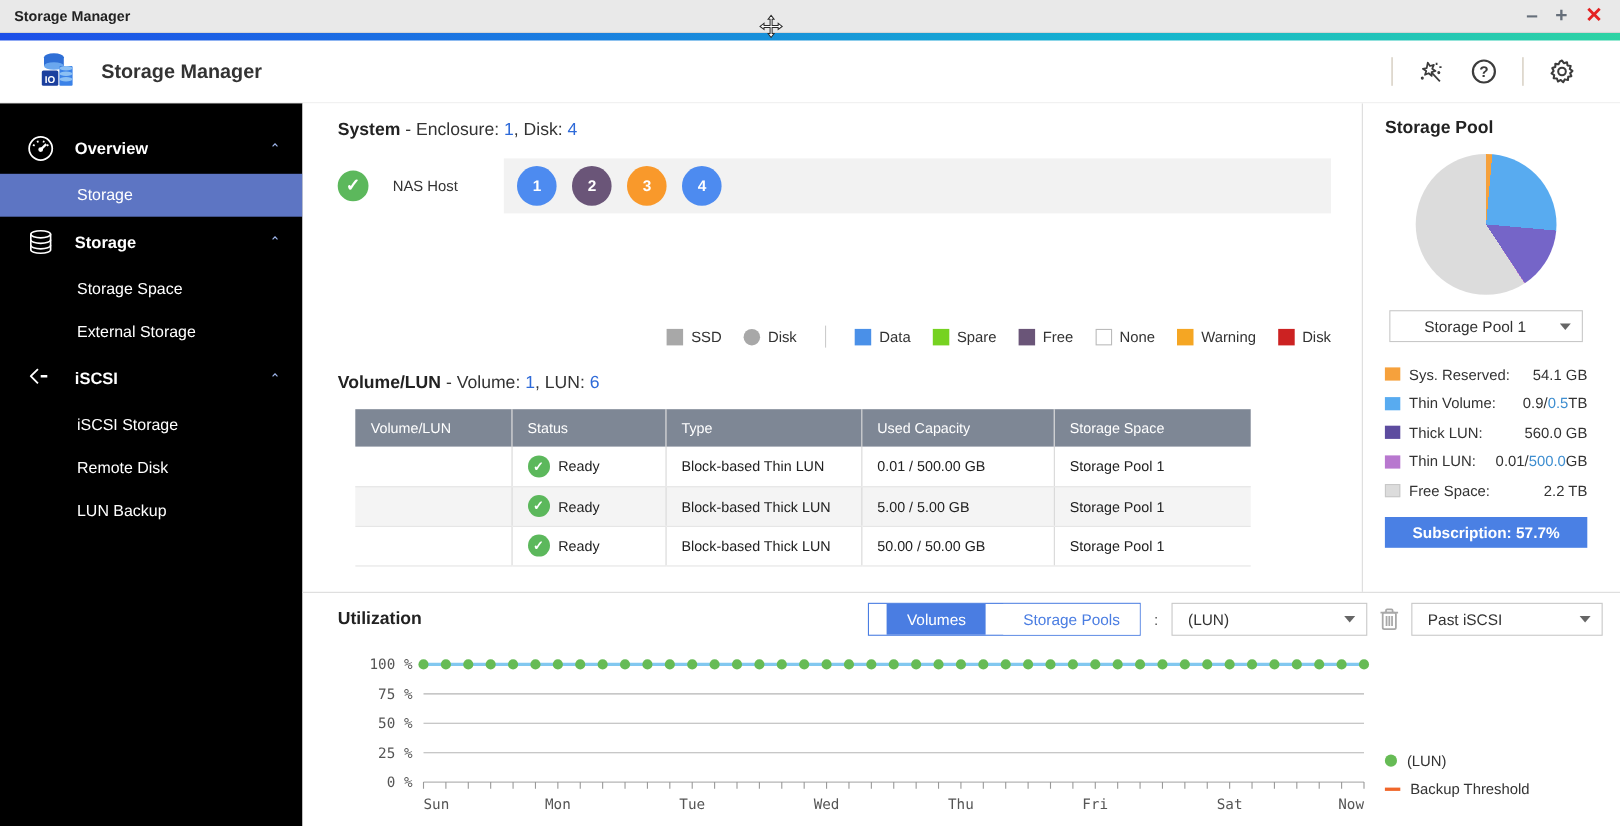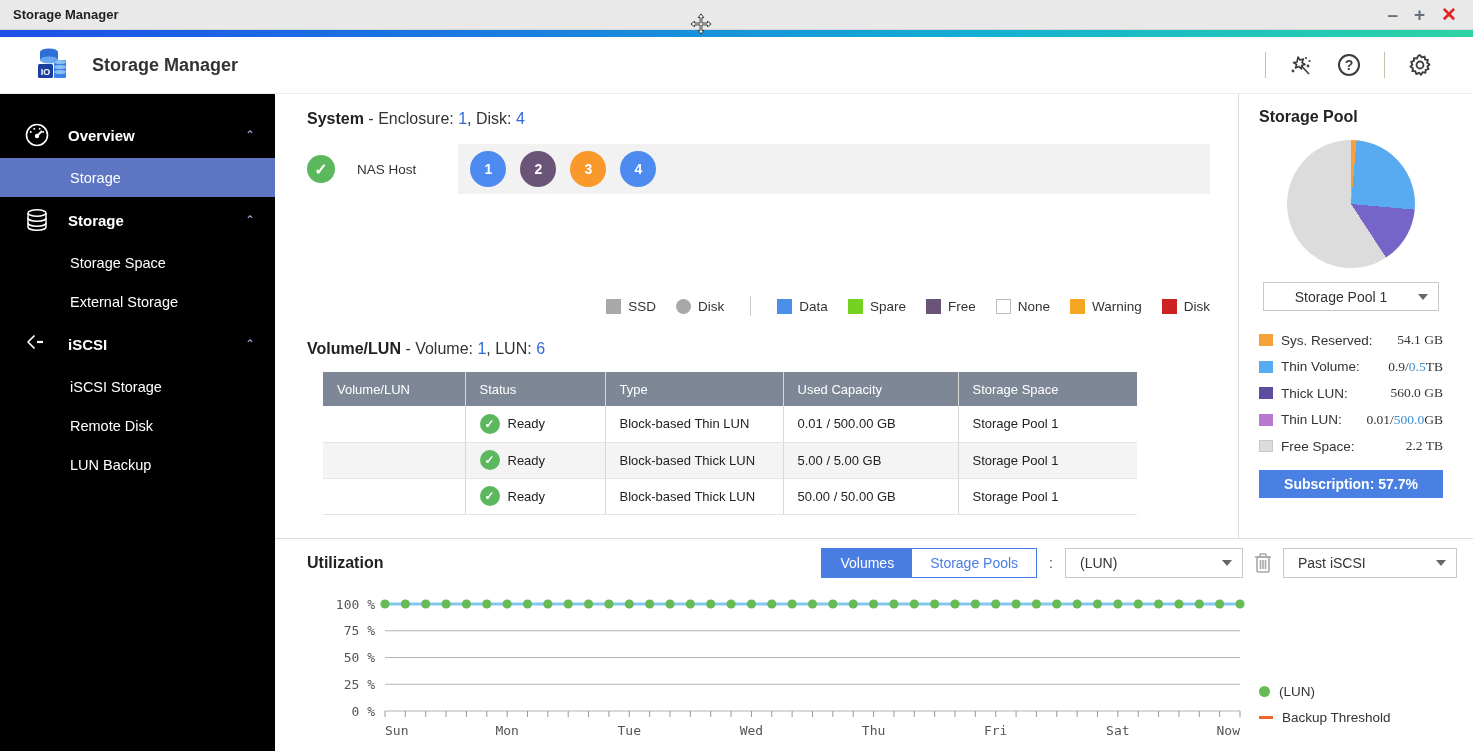--- a/index.html
+++ b/index.html
@@ -70,31 +70,31 @@
 
   
   .pool-title { font-size:16px; font-weight:bold; color:#222; }
   .pie { width:128px; height:128px; border-radius:50%; margin:14px auto 0 auto; }
   .pool-select { margin:14px auto 0 auto; width:176px; height:29px; border:1px solid #c8c8c8; background:#fff; display:flex; align-items:center; font-size:14px; color:#333; padding:0 10px 0 0; cursor:pointer; }
   .pool-select span.val { flex:1; text-align:center; }
   .caret { width:0; height:0; border-left:5px solid transparent; border-right:5px solid transparent; border-top:6px solid #666; }
   .pool-legend { margin-top:16px; }
   .pool-leg-row { display:flex; align-items:center; height:26.5px; font-size:13.5px; color:#333; }
   .pool-swatch { width:14px; height:12px; margin-right:8px; flex-shrink:0; }
-  .pool-val { margin-left:auto;font-family:Liberation Serif, serif; }
+  .pool-val { margin-left:auto; }
   .val-blue { color:#3e8ed0; }
   .subscription-btn { margin-top:10px; height:28px; background:#4a80e4; color:#fff; font-size:14px; font-weight:bold; display:flex; align-items:center; justify-content:center; cursor:pointer; }
 
   
   .utilsection { border-top:1px solid #dcdcdc; flex:1; padding:9px 16px 0 32px; }
   .util-header { display:flex; align-items:center; }
   .util-title { font-size:16px; font-weight:bold; color:#222; }
   .util-controls { margin-left:auto; display:flex; align-items:center; gap:10px; }
   .toggle { display:flex; border:1px solid #4a7de2; height:30px; }
-  .toggle-btn { padding:0 18px; display:flex; align-items:center; font-size:14px; cursor:pointer; }
+  .toggle-btn { padding:0 18px; display:flex; align-items:center; font-size:14px; cursor:pointer;margin-left:16px; }
   .toggle-btn.on { background:#4a7de2; color:#fff; }
   .toggle-btn.off { background:#fff; color:#4a7de2; }
   .colon-sep { font-size:14px; color:#555; margin:0 2px; }
   .util-select { height:30px; border:1px solid #c8c8c8; background:#fff; display:flex; align-items:center; font-size:14px; color:#333; padding:0 10px 0 14px; cursor:pointer; }
   .util-select .val { flex:1; }
   .trash { color:#a8a8a8; cursor:pointer; display:flex; align-items:center; }
   .chart-row { display:flex; margin-top:8px; }
   .chart-legend { margin-left:12px; margin-top:92px; font-size:13.5px; color:#333; }
   .chart-leg-item { display:flex; align-items:center; gap:9px; height:26px; }
   .leg-dot { width:11px; height:11px; border-radius:50%; }

